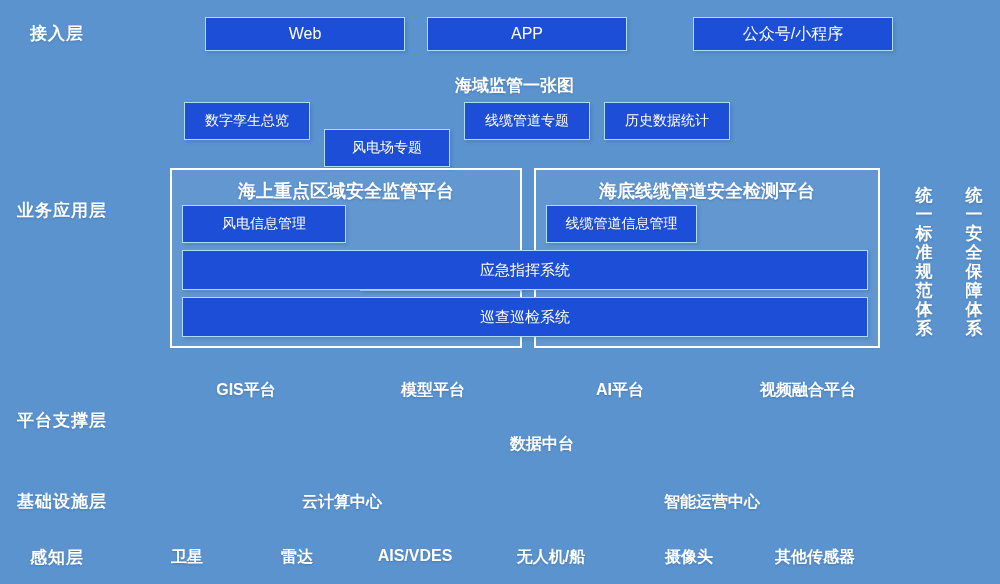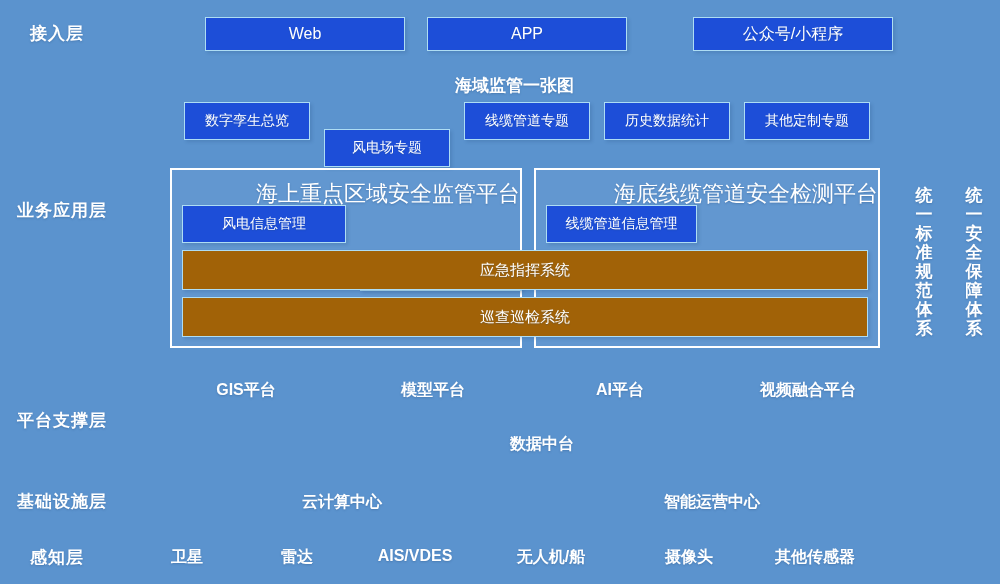--- a/index.html
+++ b/index.html
@@ -64,33 +64,33 @@
   
   .platform-frame {
     position: absolute;
     border: 2px solid #ffffff;
     box-sizing: border-box;
     background: rgba(255,255,255,0.045);
   }
   .platform-title {
     position: absolute;
     width: 100%;
-    text-align: right;
-    font-size: 22px;
-    font-weight: normal;
+    text-align: center;
+    font-size: 18px;
+    font-weight: bold;
     color: #ffffff;
     text-shadow: 0 1px 2px rgba(40,80,130,0.4);
     white-space: nowrap;
   }
 
   
   .span-bar {
     position: absolute;
     height: 40px;
-    background: #a16207;
+    background: #1d4ed8;
     border: 1px solid #aeddf4;
     box-sizing: border-box;
     display: flex;
     align-items: center;
     justify-content: center;
     font-size: 15px;
     color: #ffffff;
     text-shadow: 0 1px 1px rgba(40,80,130,0.35);
     box-shadow: 2px 2px 3px rgba(40,80,130,0.22);
     z-index: 5;
@@ -135,21 +135,20 @@
   <div class="box access-box" style="left:205px; top:17px; width:200px;">Web</div>
   <div class="box access-box" style="left:427px; top:17px; width:200px;">APP</div>
   <div class="box access-box" style="left:649px; top:17px; width:200px;margin-left:44px;">公众号/小程序</div>
 
   <div class="onemap-title" style="left:455px; top:74px;">海域监管一张图</div>
 
   <div class="box small" style="left:184px; top:102px; width:126px; height:38px;">数字孪生总览</div>
   <div class="box small" style="left:324px; top:102px; width:126px; height:38px;margin-top:27px;">风电场专题</div>
   <div class="box small" style="left:604px; top:102px; width:126px; height:38px;">历史数据统计</div>
   <div class="box small" style="left:464px; top:102px; width:126px; height:38px;">线缆管道专题</div>
-  <div class="box small" style="left:744px; top:102px; width:126px; height:38px;">其他定制专题</div>
 
   <div class="platform-frame" style="left:170px; top:168px; width:352px; height:180px;">
     <div class="platform-title" style="top:9px;">海上重点区域安全监管平台</div>
   </div>
   <div class="box small" style="left:182px; top:205px; width:164px; height:38px;">风电信息管理</div>
   <div class="box small" style="left:360px; top:205px; width:162px; height:38px;margin-top:48px;">电子围栏</div>
 
   <div class="platform-frame" style="left:534px; top:168px; width:346px; height:180px;">
     <div class="platform-title" style="top:9px;">海底线缆管道安全检测平台</div>
   </div>

